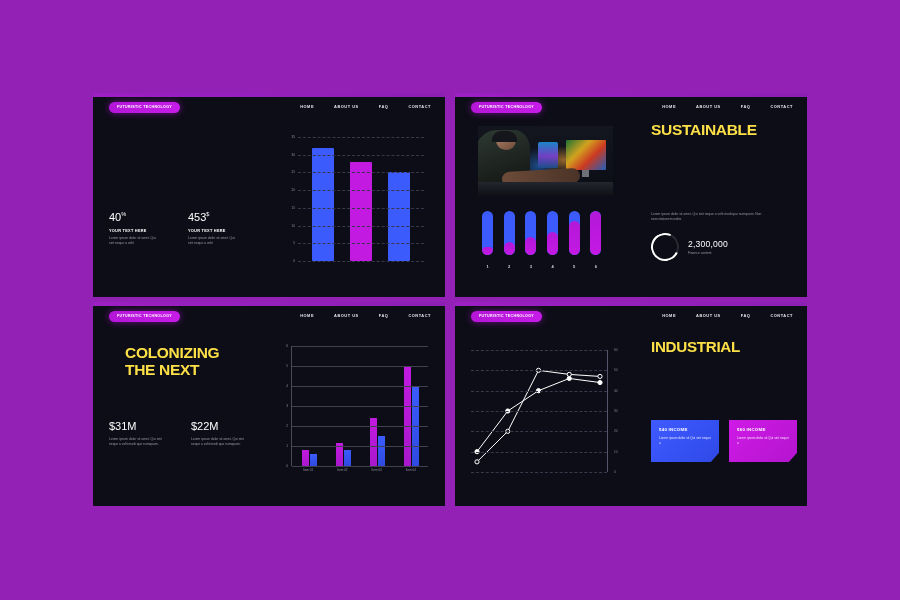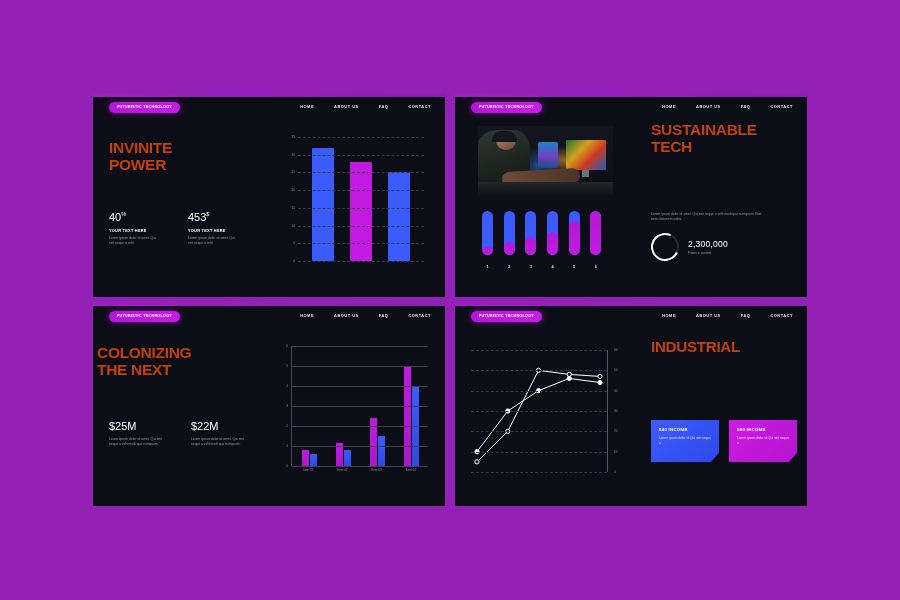--- a/index.html
+++ b/index.html
@@ -36,21 +36,21 @@
     white-space:nowrap;
   }
   .nav{position:absolute;right:14px;top:7px;display:flex;gap:20px;}
   .nav span{
     color:#e8e6ef;font-size:3.9px;letter-spacing:.55px;font-weight:600;
     white-space:nowrap;
   }
 
   
   .title{
-    position:absolute;color:#c2410c;font-weight:800;
+    position:absolute;color:#fde047;font-weight:800;
     letter-spacing:-.3px;line-height:1.12;
   }
   .statnum{color:#fff;font-weight:500;}
   .statlabel{color:#fff;font-weight:800;letter-spacing:.25px;}
   .statbody{color:#9a98a8;line-height:1.55;}
 
   
   .s1 .title{left:16px;top:46px;font-size:15.5px;}
   .s1 .stats{position:absolute;left:16px;top:118px;display:flex;gap:27px;}
   .s1 .statnum{font-size:11px;}
@@ -134,21 +134,21 @@
   .s2 .donut{
     width:24px;height:24px;border-radius:50%;
     border:2.6px solid #ffffff;
     border-right-color:rgba(255,255,255,.12);
     transform:rotate(-20deg);
   }
   .s2 .bignum{color:#fff;font-size:8.6px;font-weight:500;letter-spacing:.2px;}
   .s2 .bigsub{color:#9795a6;font-size:3.3px;margin-top:1.5px;}
 
   
-  .s3 .title{left:4px;top:42px;font-size:15.5px;}
+  .s3 .title{left:32px;top:42px;font-size:15.5px;}
   .s3 .stats{position:absolute;left:16px;top:118px;display:flex;gap:27px;}
   .s3 .statnum{font-size:11px;}
   .s3 .statbody{font-size:3.3px;margin-top:5px;width:55px;}
 
   .chart3{position:absolute;left:185px;top:44px;width:152px;height:140px;}
   .chart3 .yaxis i{
     position:absolute;right:2px;color:#8e8c9c;font-size:3.2px;font-style:normal;
     transform:translateY(-50%);
   }
   .chart3 .yaxis{position:absolute;left:0;top:0;width:12px;height:120px;}
@@ -190,24 +190,20 @@
     <div class="hdr">
       <div class="badge">FUTURISTIC TECHNOLOGY</div>
       <div class="nav">
         <span>HOME</span>
         <span>ABOUT US</span>
         <span>FAQ</span>
         <span>CONTACT</span>
       </div>
     </div>
 
-    <div class="title">
-      <div>INVINITE</div>
-      <div>POWER</div>
-    </div>
 
     <div class="stats">
       <div>
         <div class="statnum"><span>40</span><sup>%</sup></div>
         <div class="statlabel">YOUR TEXT HERE</div>
         <div class="statbody">Lorem ipsum dolor sit amet. Qui sint neque a velit</div>
       </div>
       <div>
         <div class="statnum"><span>453</span><sup>$</sup></div>
         <div class="statlabel">YOUR TEXT HERE</div>
@@ -261,21 +257,20 @@
       <div class="mon2"></div>
       <div class="person"></div>
       <div class="head"></div>
       <div class="hphone"></div>
       <div class="arm"></div>
       <div class="desk"></div>
     </div>
 
     <div class="title">
       <div>SUSTAINABLE</div>
-      <div>TECH</div>
     </div>
 
     <div class="bars2" id="chart2">
         <div class="pill" style="left: 4px;">
           <div class="fill" style="height: 7.92px;"></div>
         </div>
         <div class="plabel" style="left: 4px;">1</div>
         <div class="pill" style="left: 25.6667px;">
           <div class="fill" style="height: 13.2px;"></div>
         </div>
@@ -321,21 +316,21 @@
       </div>
     </div>
 
     <div class="title">
       <div>COLONIZING</div>
       <div>THE NEXT</div>
     </div>
 
     <div class="stats">
       <div>
-        <div class="statnum">$25M</div>
+        <div class="statnum">$31M</div>
         <div class="statbody">Lorem ipsum dolor sit amet. Qui sint neque a velit modi quo numquam.</div>
       </div>
       <div>
         <div class="statnum">$22M</div>
         <div class="statbody">Lorem ipsum dolor sit amet. Qui sint neque a velit modi quo numquam.</div>
       </div>
     </div>
 
     <div class="chart3" id="chart3">
       <div class="yaxis">

